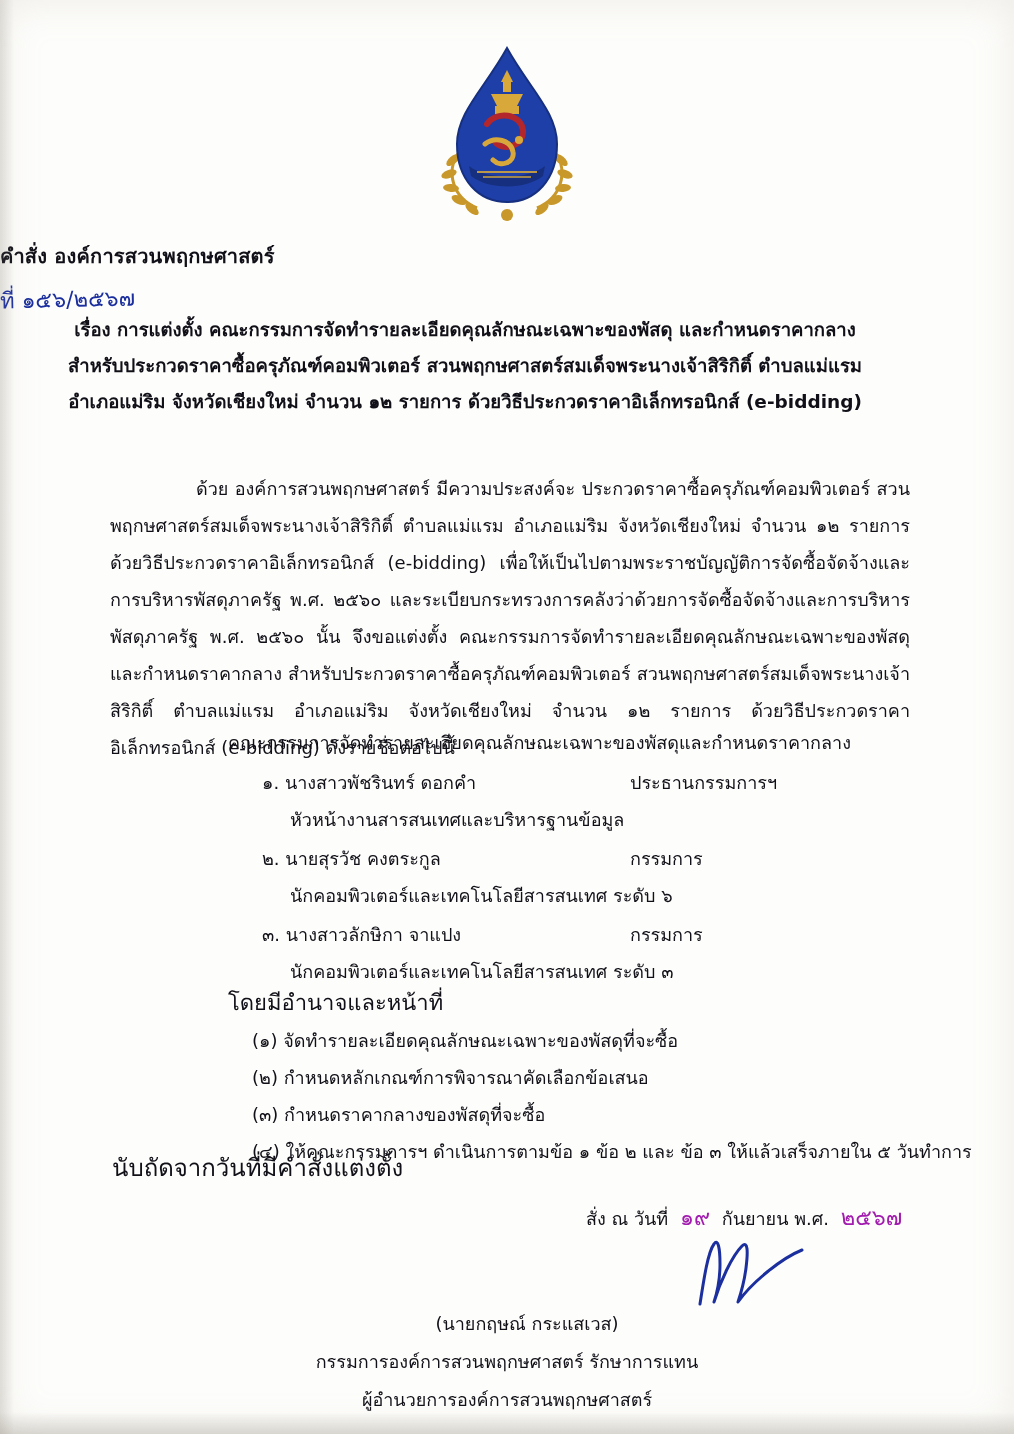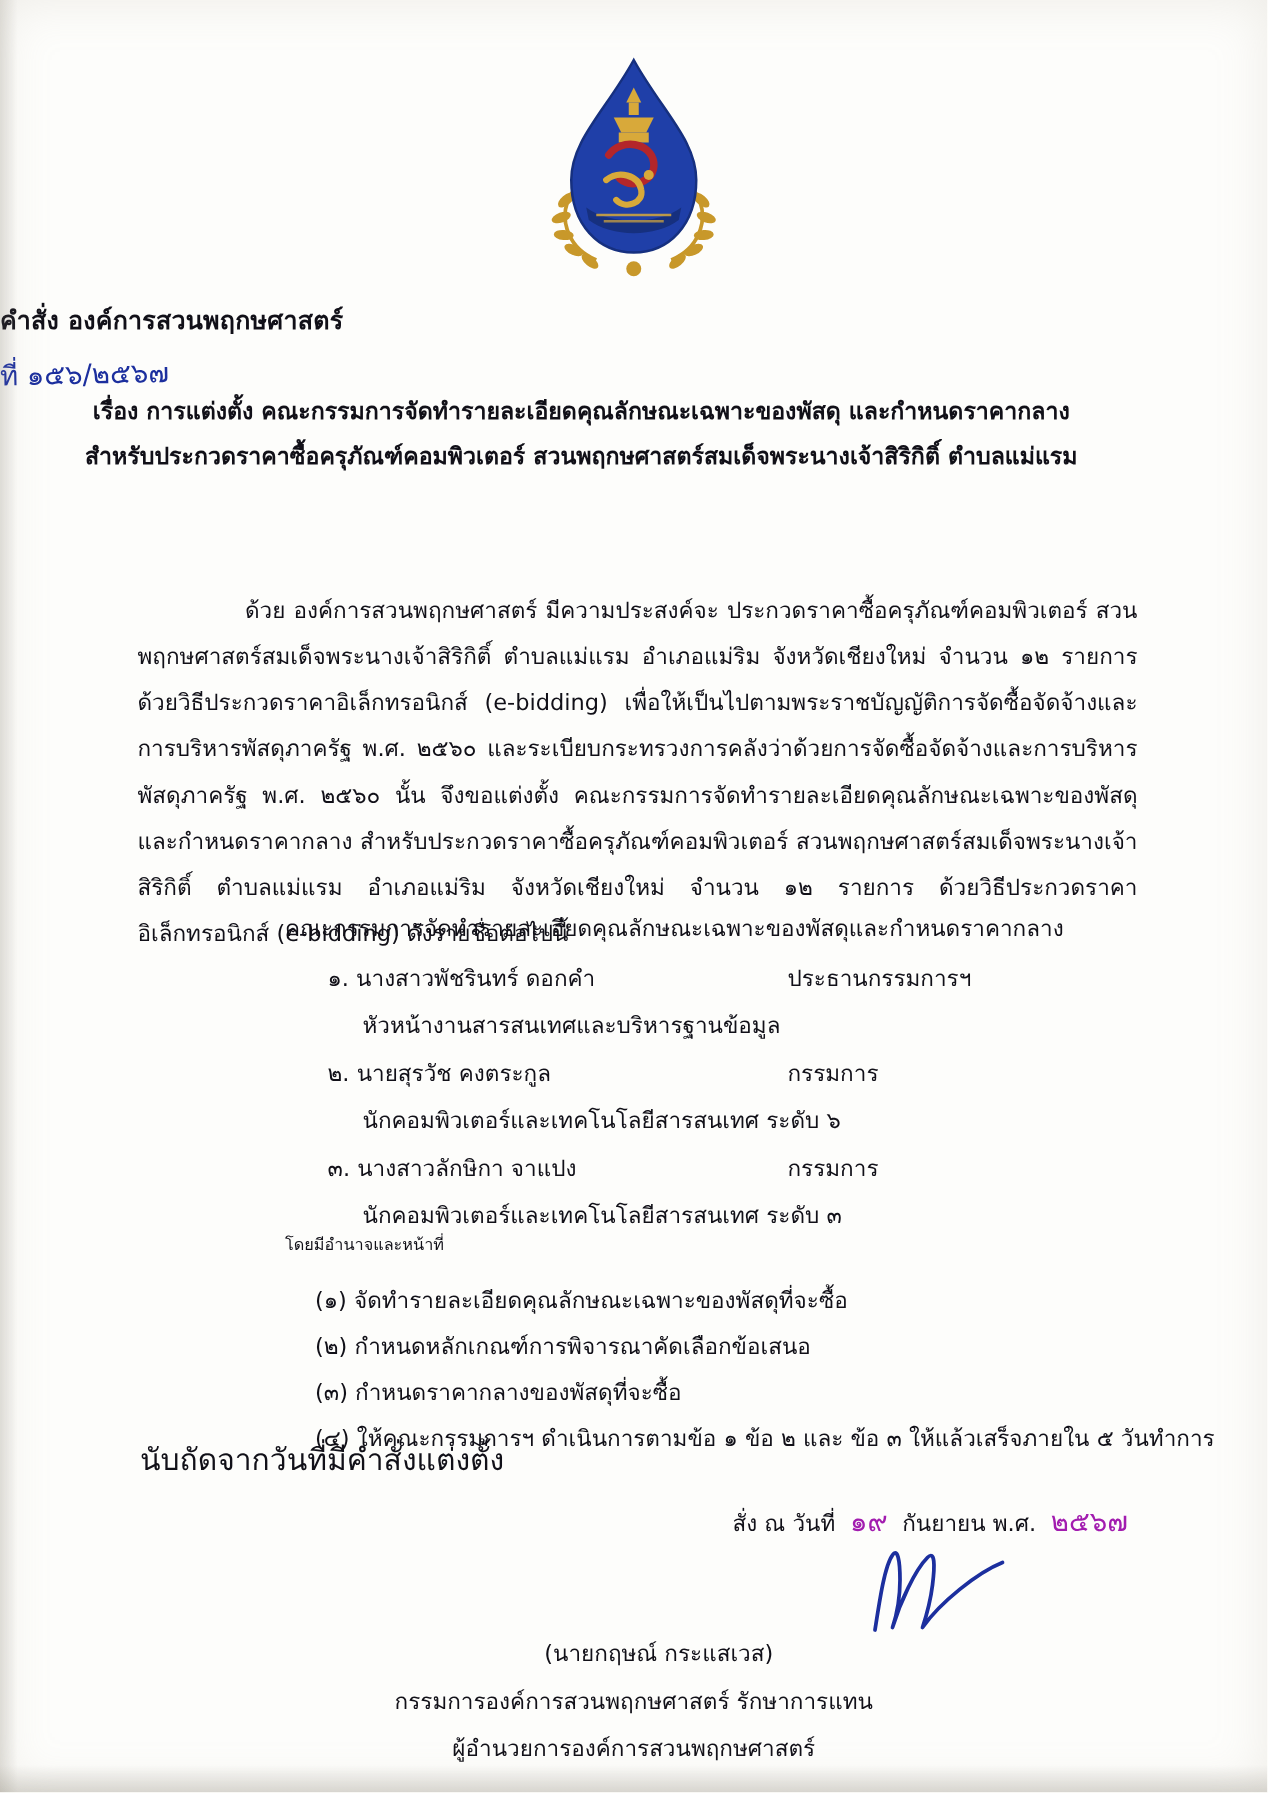--- a/index.html
+++ b/index.html
@@ -111,21 +111,21 @@
   }
   .member .pos {
     position: absolute;
     left: 28px;
     top: 37px;
   }
   .duty-head {
     position: absolute;
     top: 985px;
     left: 228px;
-    font-size: 13px;
+    font-size: 22px;
   }
   .duty-list {
     position: absolute;
     top: 1022px;
     left: 252px;
     width: 700px;
     font-size: 18px;
     line-height: 37px;
   }
   .duty-item {
@@ -234,20 +234,21 @@
   </div>
 
   <div class="title-block doc-text">
     <div class="order-title">คำสั่ง องค์การสวนพฤกษศาสตร์</div>
     <div class="order-number">ที่ ๑๕๖/๒๕๖๗</div>
   </div>
 
   <div class="subject-block doc-text">
     <span class="line">เรื่อง การแต่งตั้ง คณะกรรมการจัดทำรายละเอียดคุณลักษณะเฉพาะของพัสดุ และกำหนดราคากลาง</span>
     <span class="line">สำหรับประกวดราคาซื้อครุภัณฑ์คอมพิวเตอร์ สวนพฤกษศาสตร์สมเด็จพระนางเจ้าสิริกิติ์ ตำบลแม่แรม</span>
+    <span class="line">อำเภอแม่ริม จังหวัดเชียงใหม่ จำนวน ๑๒ รายการ ด้วยวิธีประกวดราคาอิเล็กทรอนิกส์ (e-bidding)</span>
   </div>
 
   <div class="body-block doc-text">
     <p>ด้วย องค์การสวนพฤกษศาสตร์ มีความประสงค์จะ ประกวดราคาซื้อครุภัณฑ์คอมพิวเตอร์ สวนพฤกษศาสตร์สมเด็จพระนางเจ้าสิริกิติ์ ตำบลแม่แรม อำเภอแม่ริม จังหวัดเชียงใหม่ จำนวน ๑๒ รายการ ด้วยวิธีประกวดราคาอิเล็กทรอนิกส์ (e-bidding) เพื่อให้เป็นไปตามพระราชบัญญัติการจัดซื้อจัดจ้างและการบริหารพัสดุภาครัฐ พ.ศ. ๒๕๖๐ และระเบียบกระทรวงการคลังว่าด้วยการจัดซื้อจัดจ้างและการบริหารพัสดุภาครัฐ พ.ศ. ๒๕๖๐ นั้น จึงขอแต่งตั้ง คณะกรรมการจัดทำรายละเอียดคุณลักษณะเฉพาะของพัสดุ และกำหนดราคากลาง สำหรับประกวดราคาซื้อครุภัณฑ์คอมพิวเตอร์ สวนพฤกษศาสตร์สมเด็จพระนางเจ้าสิริกิติ์ ตำบลแม่แรม อำเภอแม่ริม จังหวัดเชียงใหม่ จำนวน ๑๒ รายการ ด้วยวิธีประกวดราคาอิเล็กทรอนิกส์ (e-bidding) ดังรายชื่อต่อไปนี้</p>
   </div>
 
   <div class="committee-head doc-text">คณะกรรมการจัดทำรายละเอียดคุณลักษณะเฉพาะของพัสดุและกำหนดราคากลาง</div>
 
   <div class="member-list doc-text">
     <div class="member">

